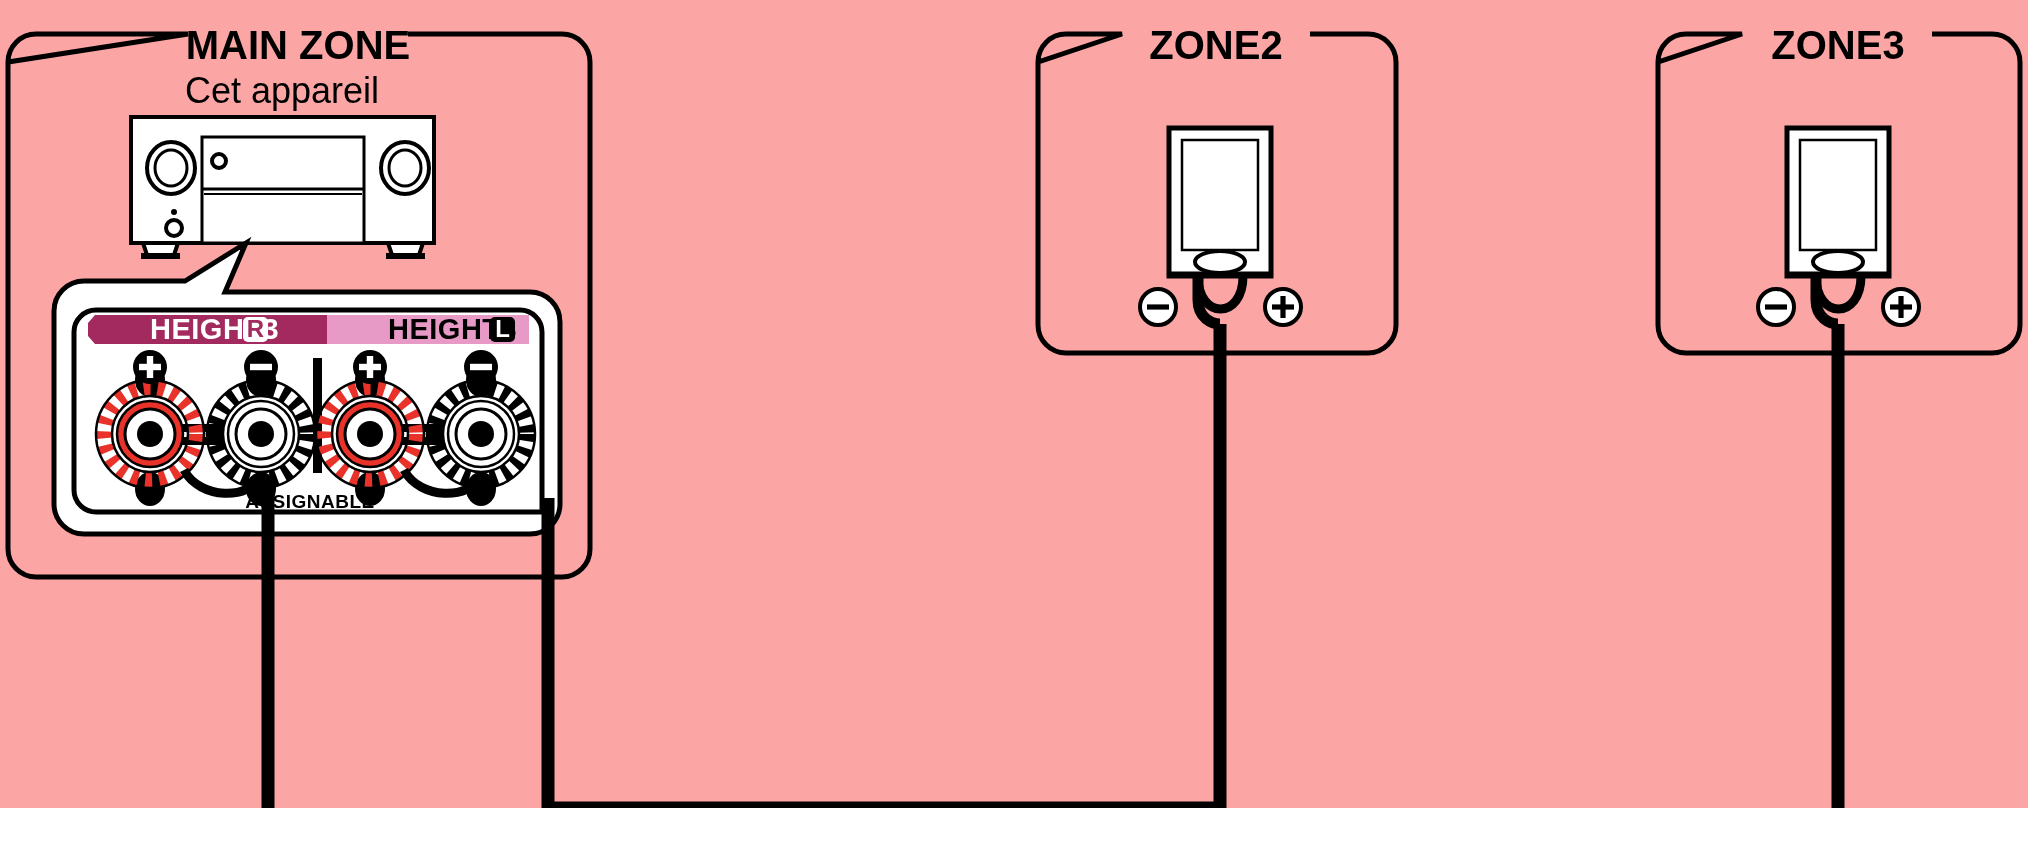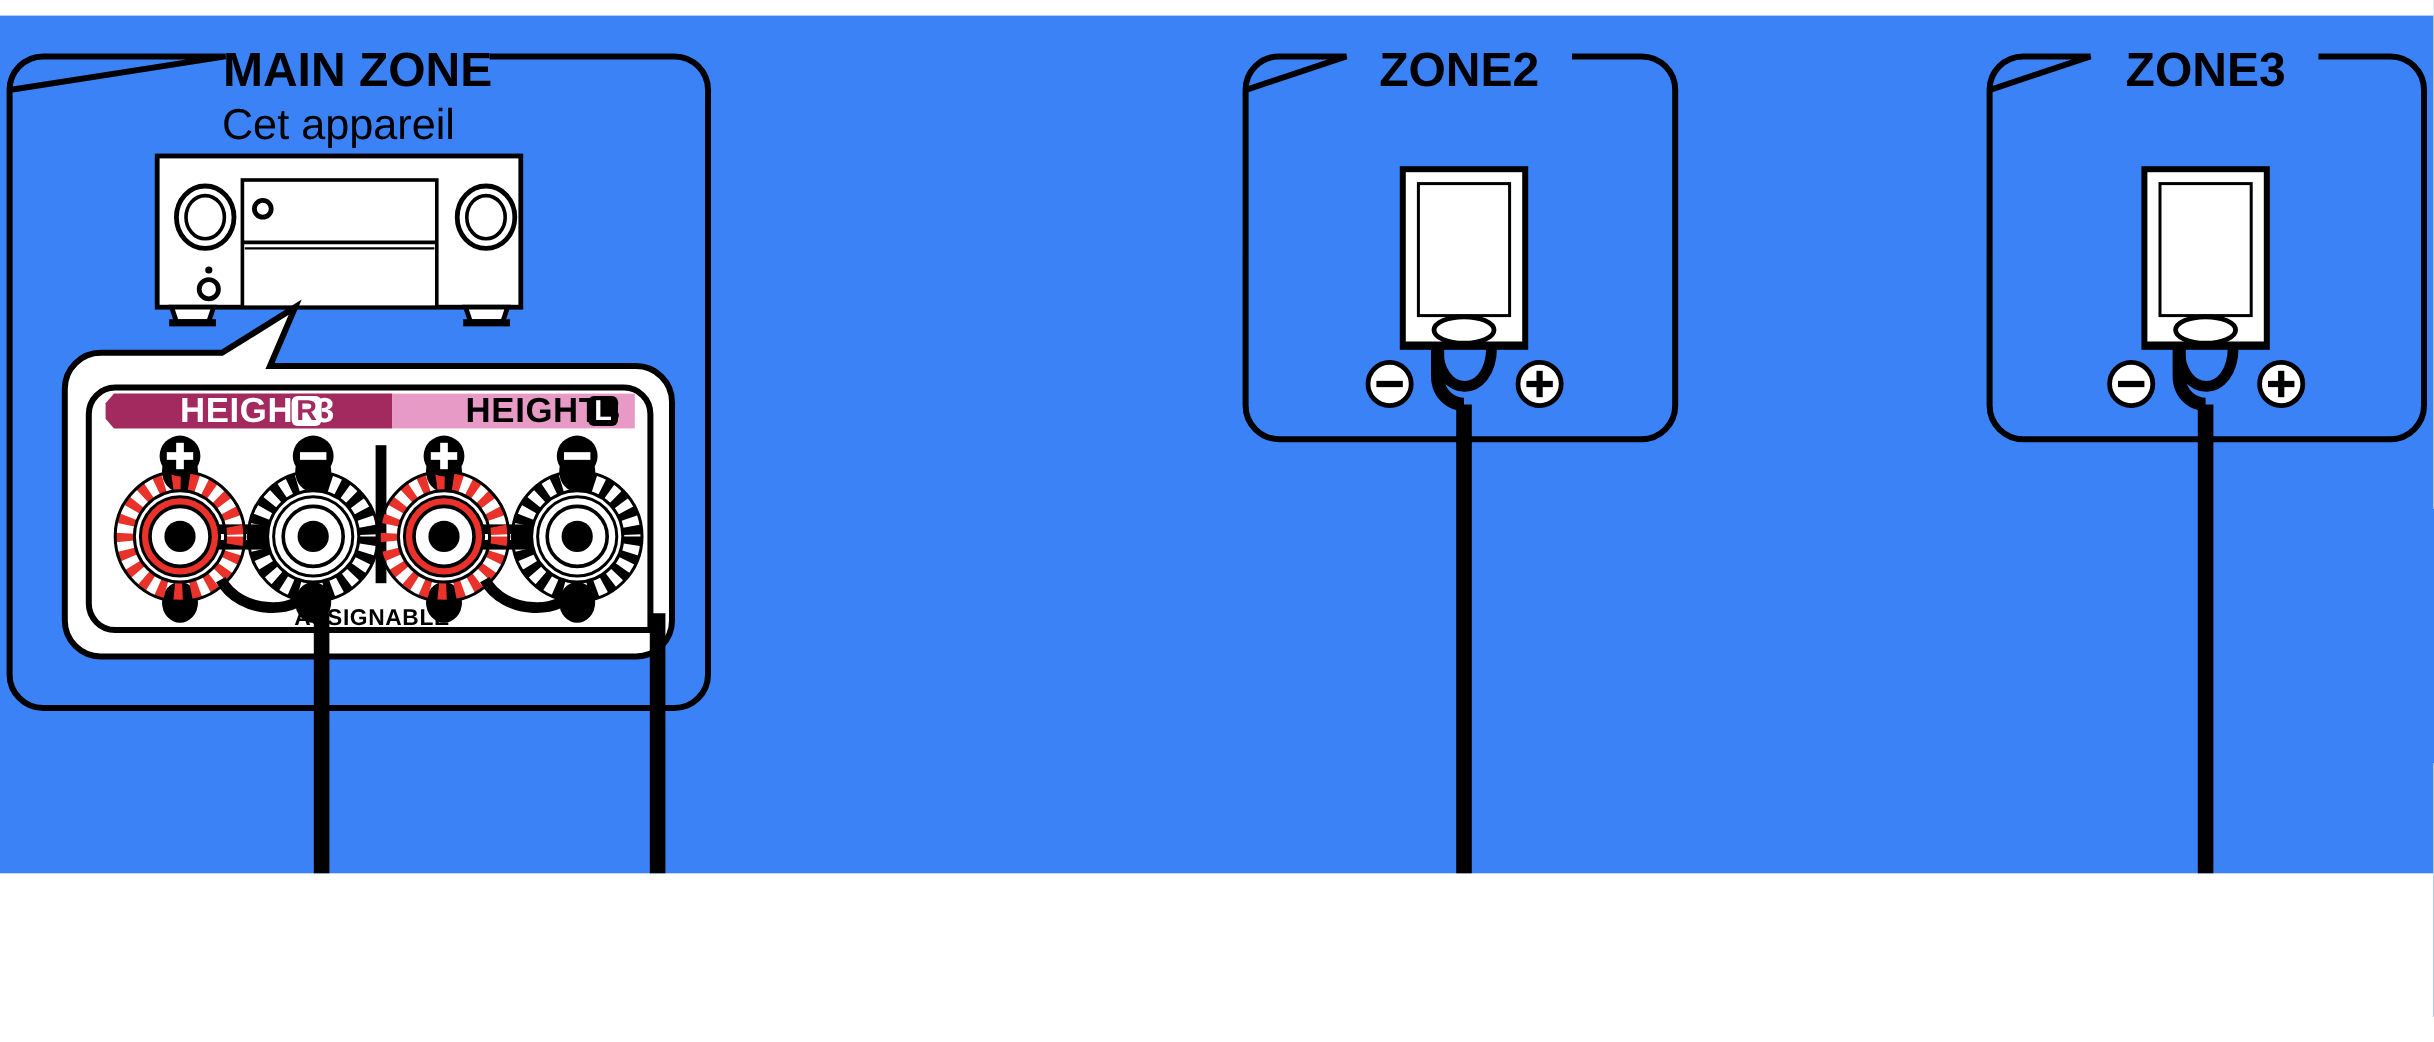--- a/index.html
+++ b/index.html
@@ -6,24 +6,23 @@
     margin: 0;
     padding: 0;
     background: #ffffff;
   }
   body {
     font-family: "Liberation Sans", sans-serif;
   }
   #stage {
     position: relative;
     width: 2028px;
-    height: 715px;
-    background: #3b82f6;
+    height: 808px;
+    background: #fca5a5;
     overflow: hidden;
-    margin-top: 13px;
   }
   #stage > svg {
     position: absolute;
     top: 0;
     left: 0;
   }
   .zone-title {
     font-family: "Liberation Sans", sans-serif;
     font-weight: bold;
     font-size: 40px;

